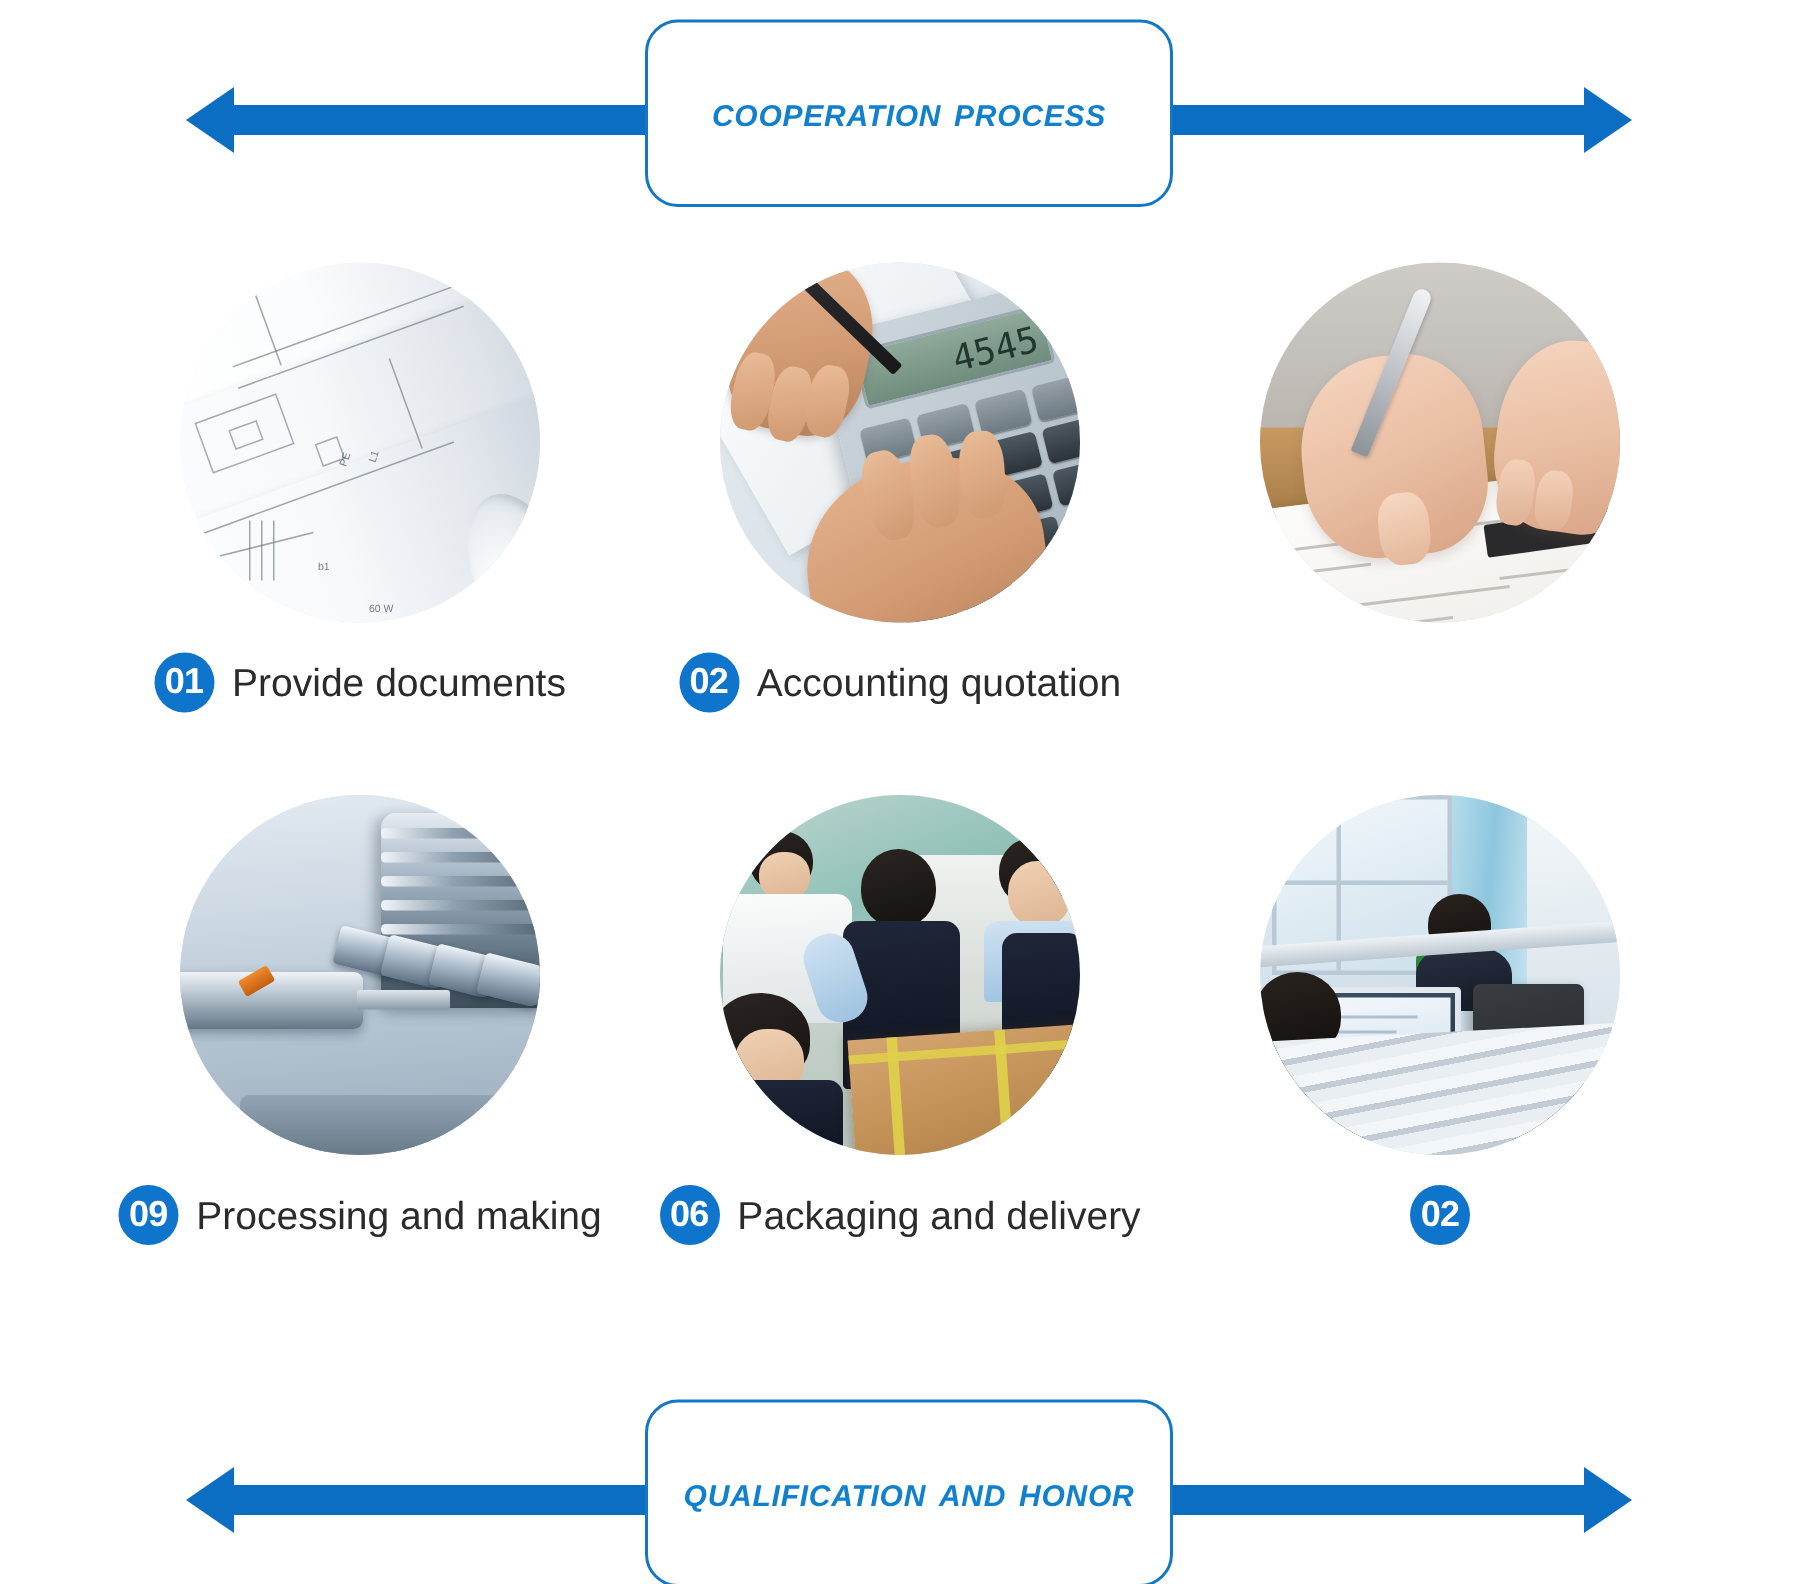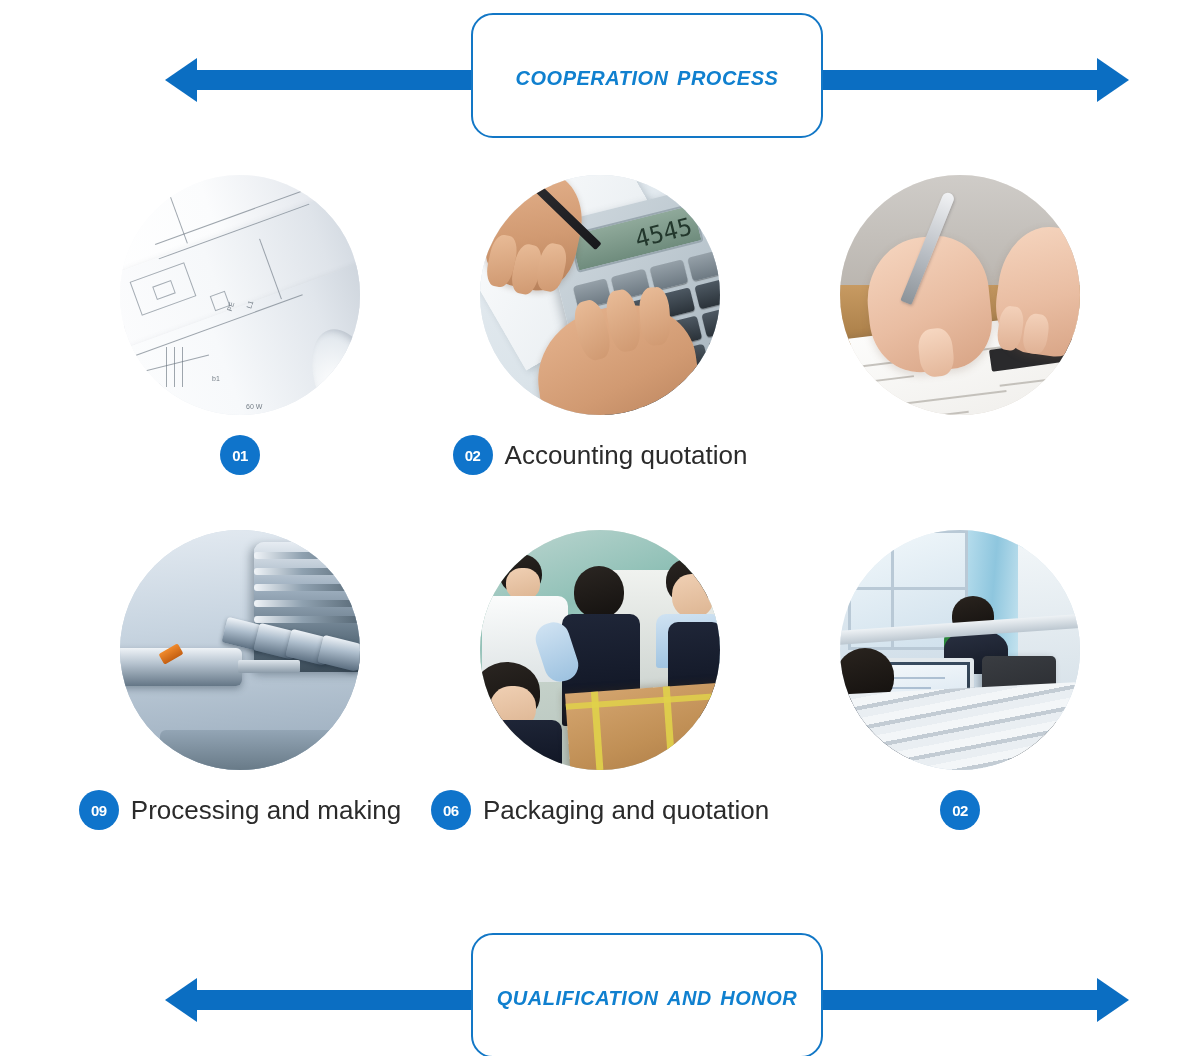--- a/index.html
+++ b/index.html
@@ -16,21 +16,20 @@
     font-family: "Liberation Sans", sans-serif;
     color: #333333;
   }
 
   
   .banner {
     position: absolute;
     left: 0;
     width: 1004px;
     height: 130px;
-    margin-left: 41px;
   }
   .banner-top { top: 8px; }
   .banner-bottom { top: 928px; }
 
   .arrow-bar {
     position: absolute;
     top: 62px;
     height: 20px;
     background: #0b6ec2;
   }
@@ -119,21 +118,21 @@
     gap: 12px;
     height: 48px;
   }
   .badge {
     flex: 0 0 auto;
     width: 40px;
     height: 40px;
     border-radius: 50%;
     background: #0f74cb;
     color: #ffffff;
-    font-size: 15px;
+    font-size: 24px;
     font-weight: bold;
     display: flex;
     align-items: center;
     justify-content: center;
     letter-spacing: -0.5px;
   }
   .caption-label {
     font-size: 26px;
     color: #2b2b2b;
     white-space: nowrap;
@@ -464,20 +463,21 @@
           <div class="bp-txt" style="left:92px;top:200px;">b1</div>
           <div class="bp-txt" style="left:126px;top:228px;">60 W</div>
           <div class="bp-line bp-h" style="left:20px;top:188px;width:70px;transform:rotate(-14deg);"></div>
           <div class="bp-line bp-v" style="left:46px;top:172px;height:40px;"></div>
           <div class="bp-line bp-v" style="left:54px;top:172px;height:40px;"></div>
           <div class="bp-line bp-v" style="left:62px;top:172px;height:40px;"></div>
         </div>
       </div>
       <div class="caption">
         <span class="badge">01</span>
+        <span class="caption-label">Provide documents</span>
       </div>
     </div>
 
     <div class="step step-c1">
       <div class="photo-wrap">
         <div class="photo sc-calc">
           <div class="calc-desk"></div>
           <div class="notepad"></div>
           <div class="calc-body">
             <div class="calc-screen">4545</div>
@@ -606,21 +606,21 @@
 
           <div class="pk-box">
             <div class="pk-strap" style="left:26px;"></div>
             <div class="pk-strap" style="left:98px;"></div>
             <div class="pk-strap2" style="top:10px;"></div>
           </div>
         </div>
       </div>
       <div class="caption">
         <span class="badge">06</span>
-        <span class="caption-label">Packaging and quotation</span>
+        <span class="caption-label">Packaging and delivery</span>
       </div>
     </div>
 
     <div class="step step-c2">
       <div class="photo-wrap">
         <div class="photo sc-office">
           <div class="of-window">
             <div class="of-mullion" style="left:40px;top:0;width:3px;height:114px;"></div>
             <div class="of-mullion" style="left:0;top:54px;width:114px;height:3px;"></div>
           </div>

